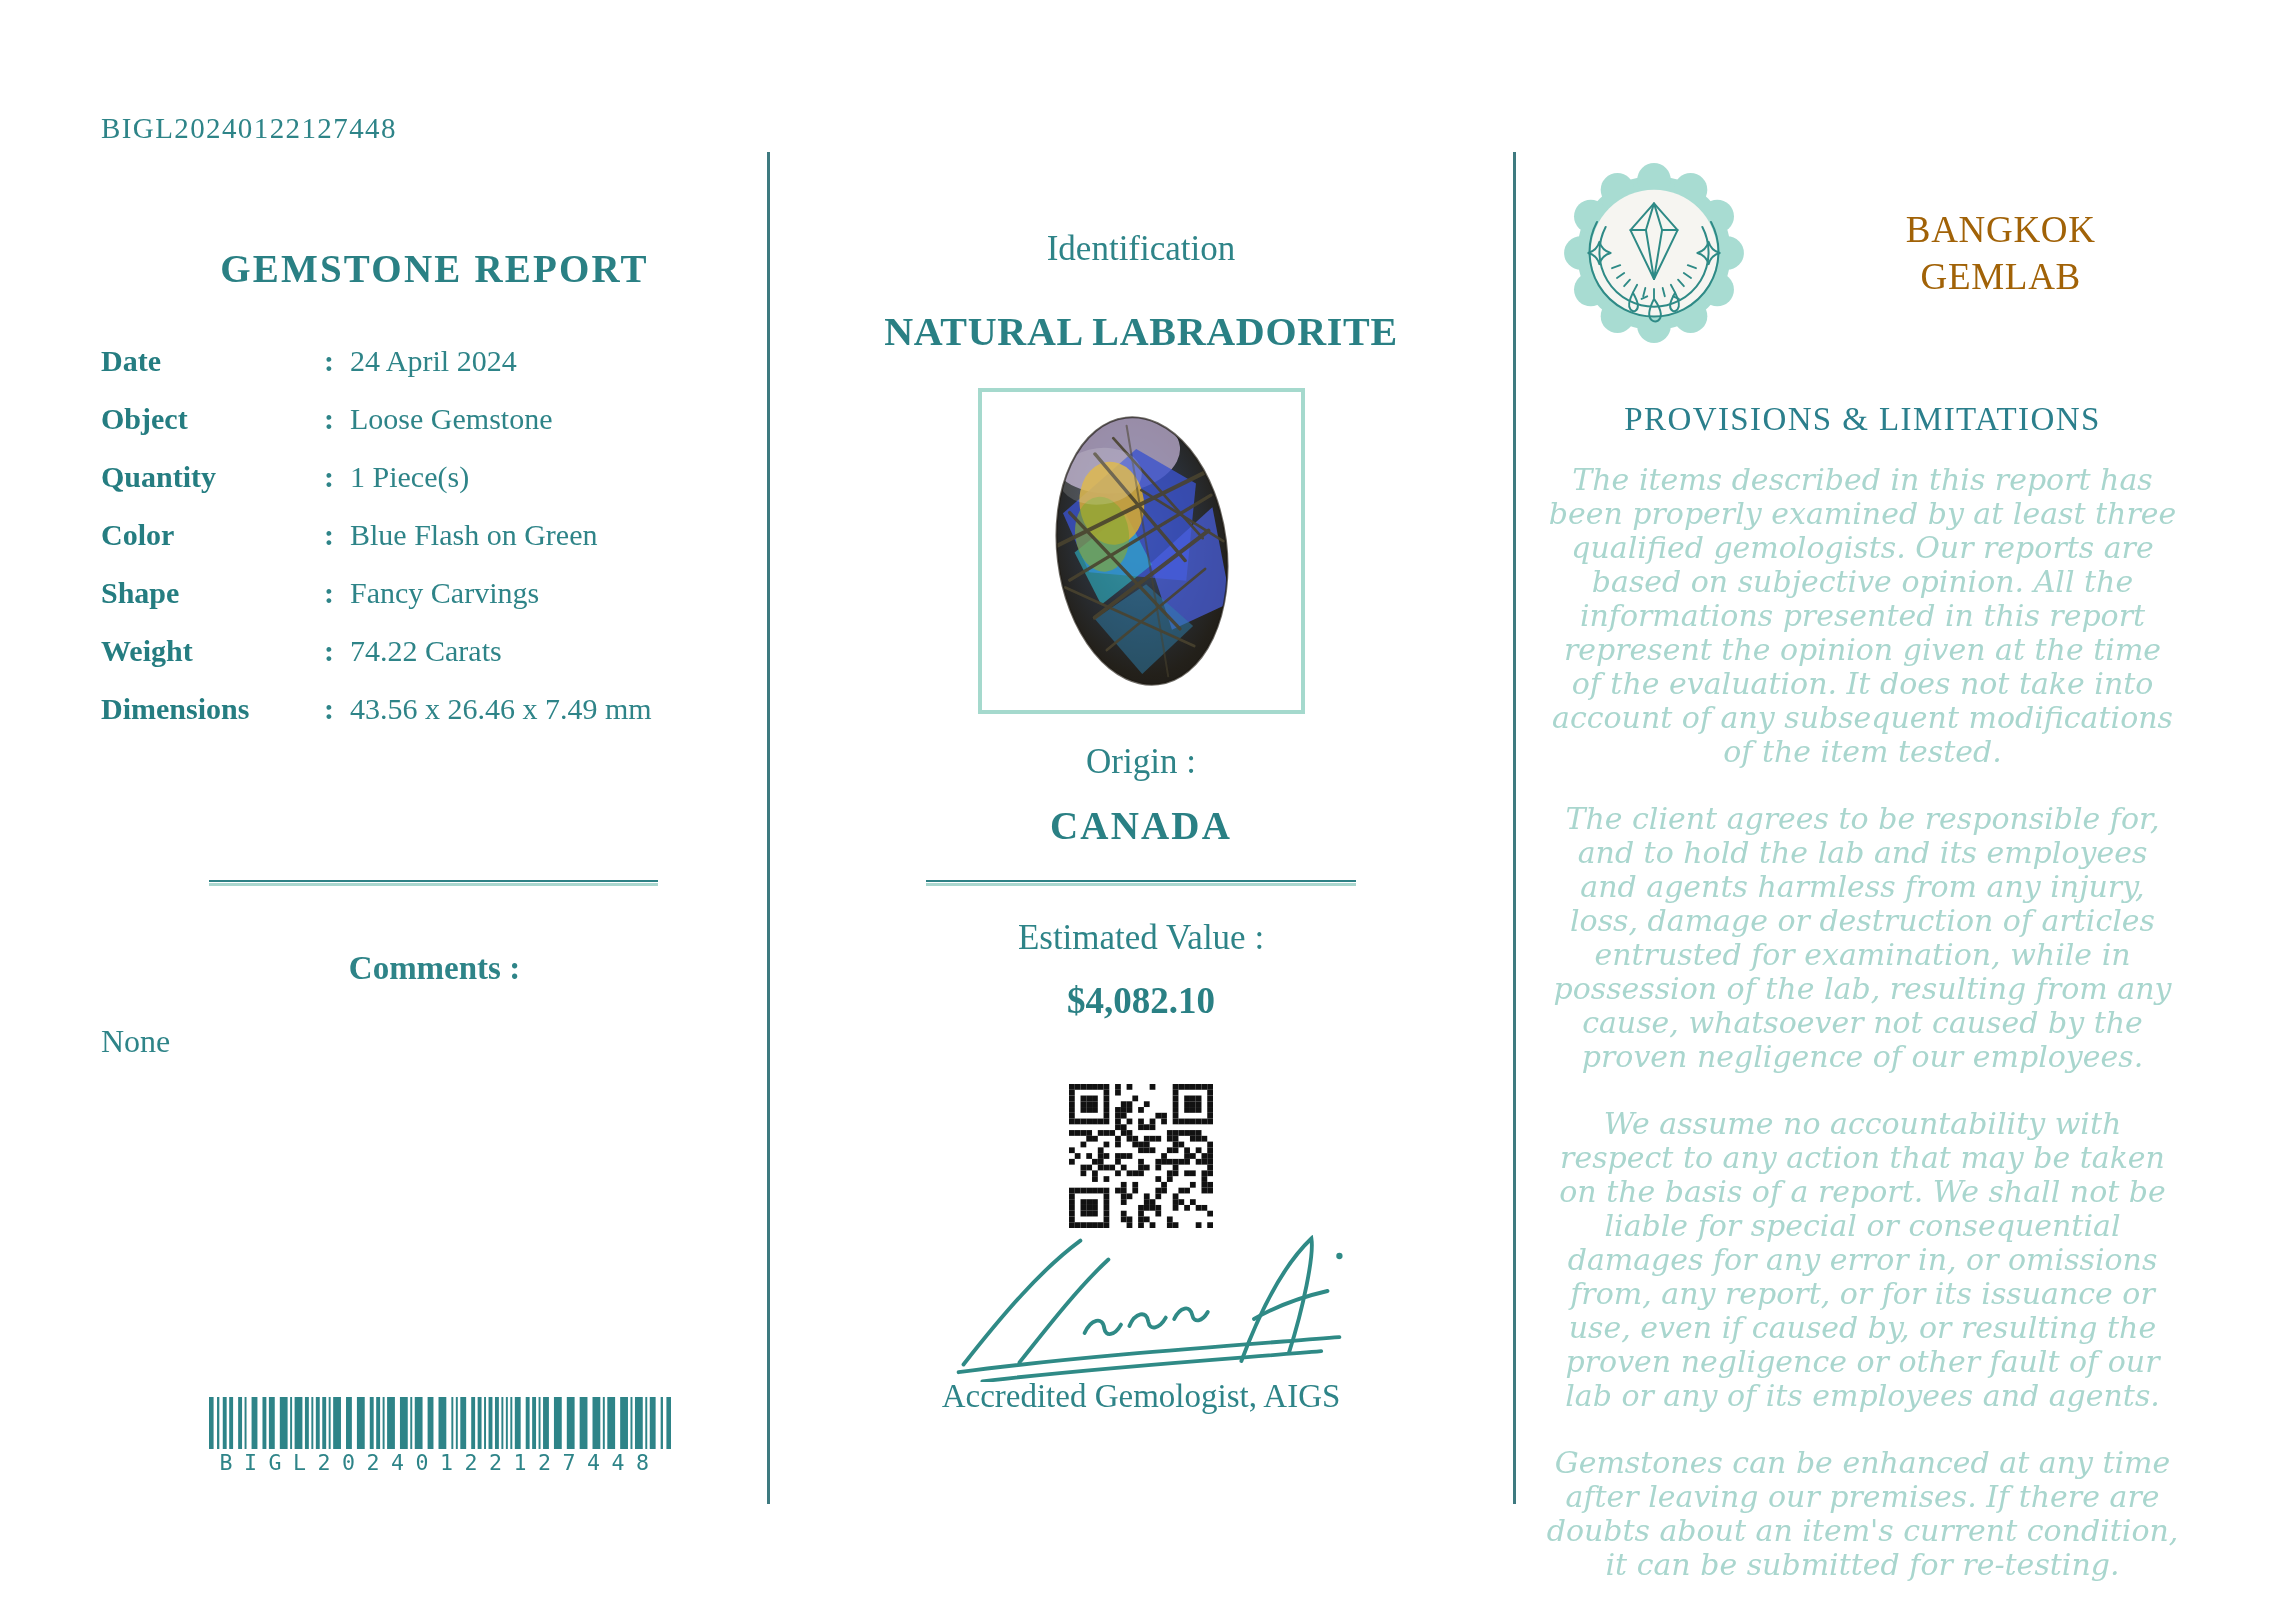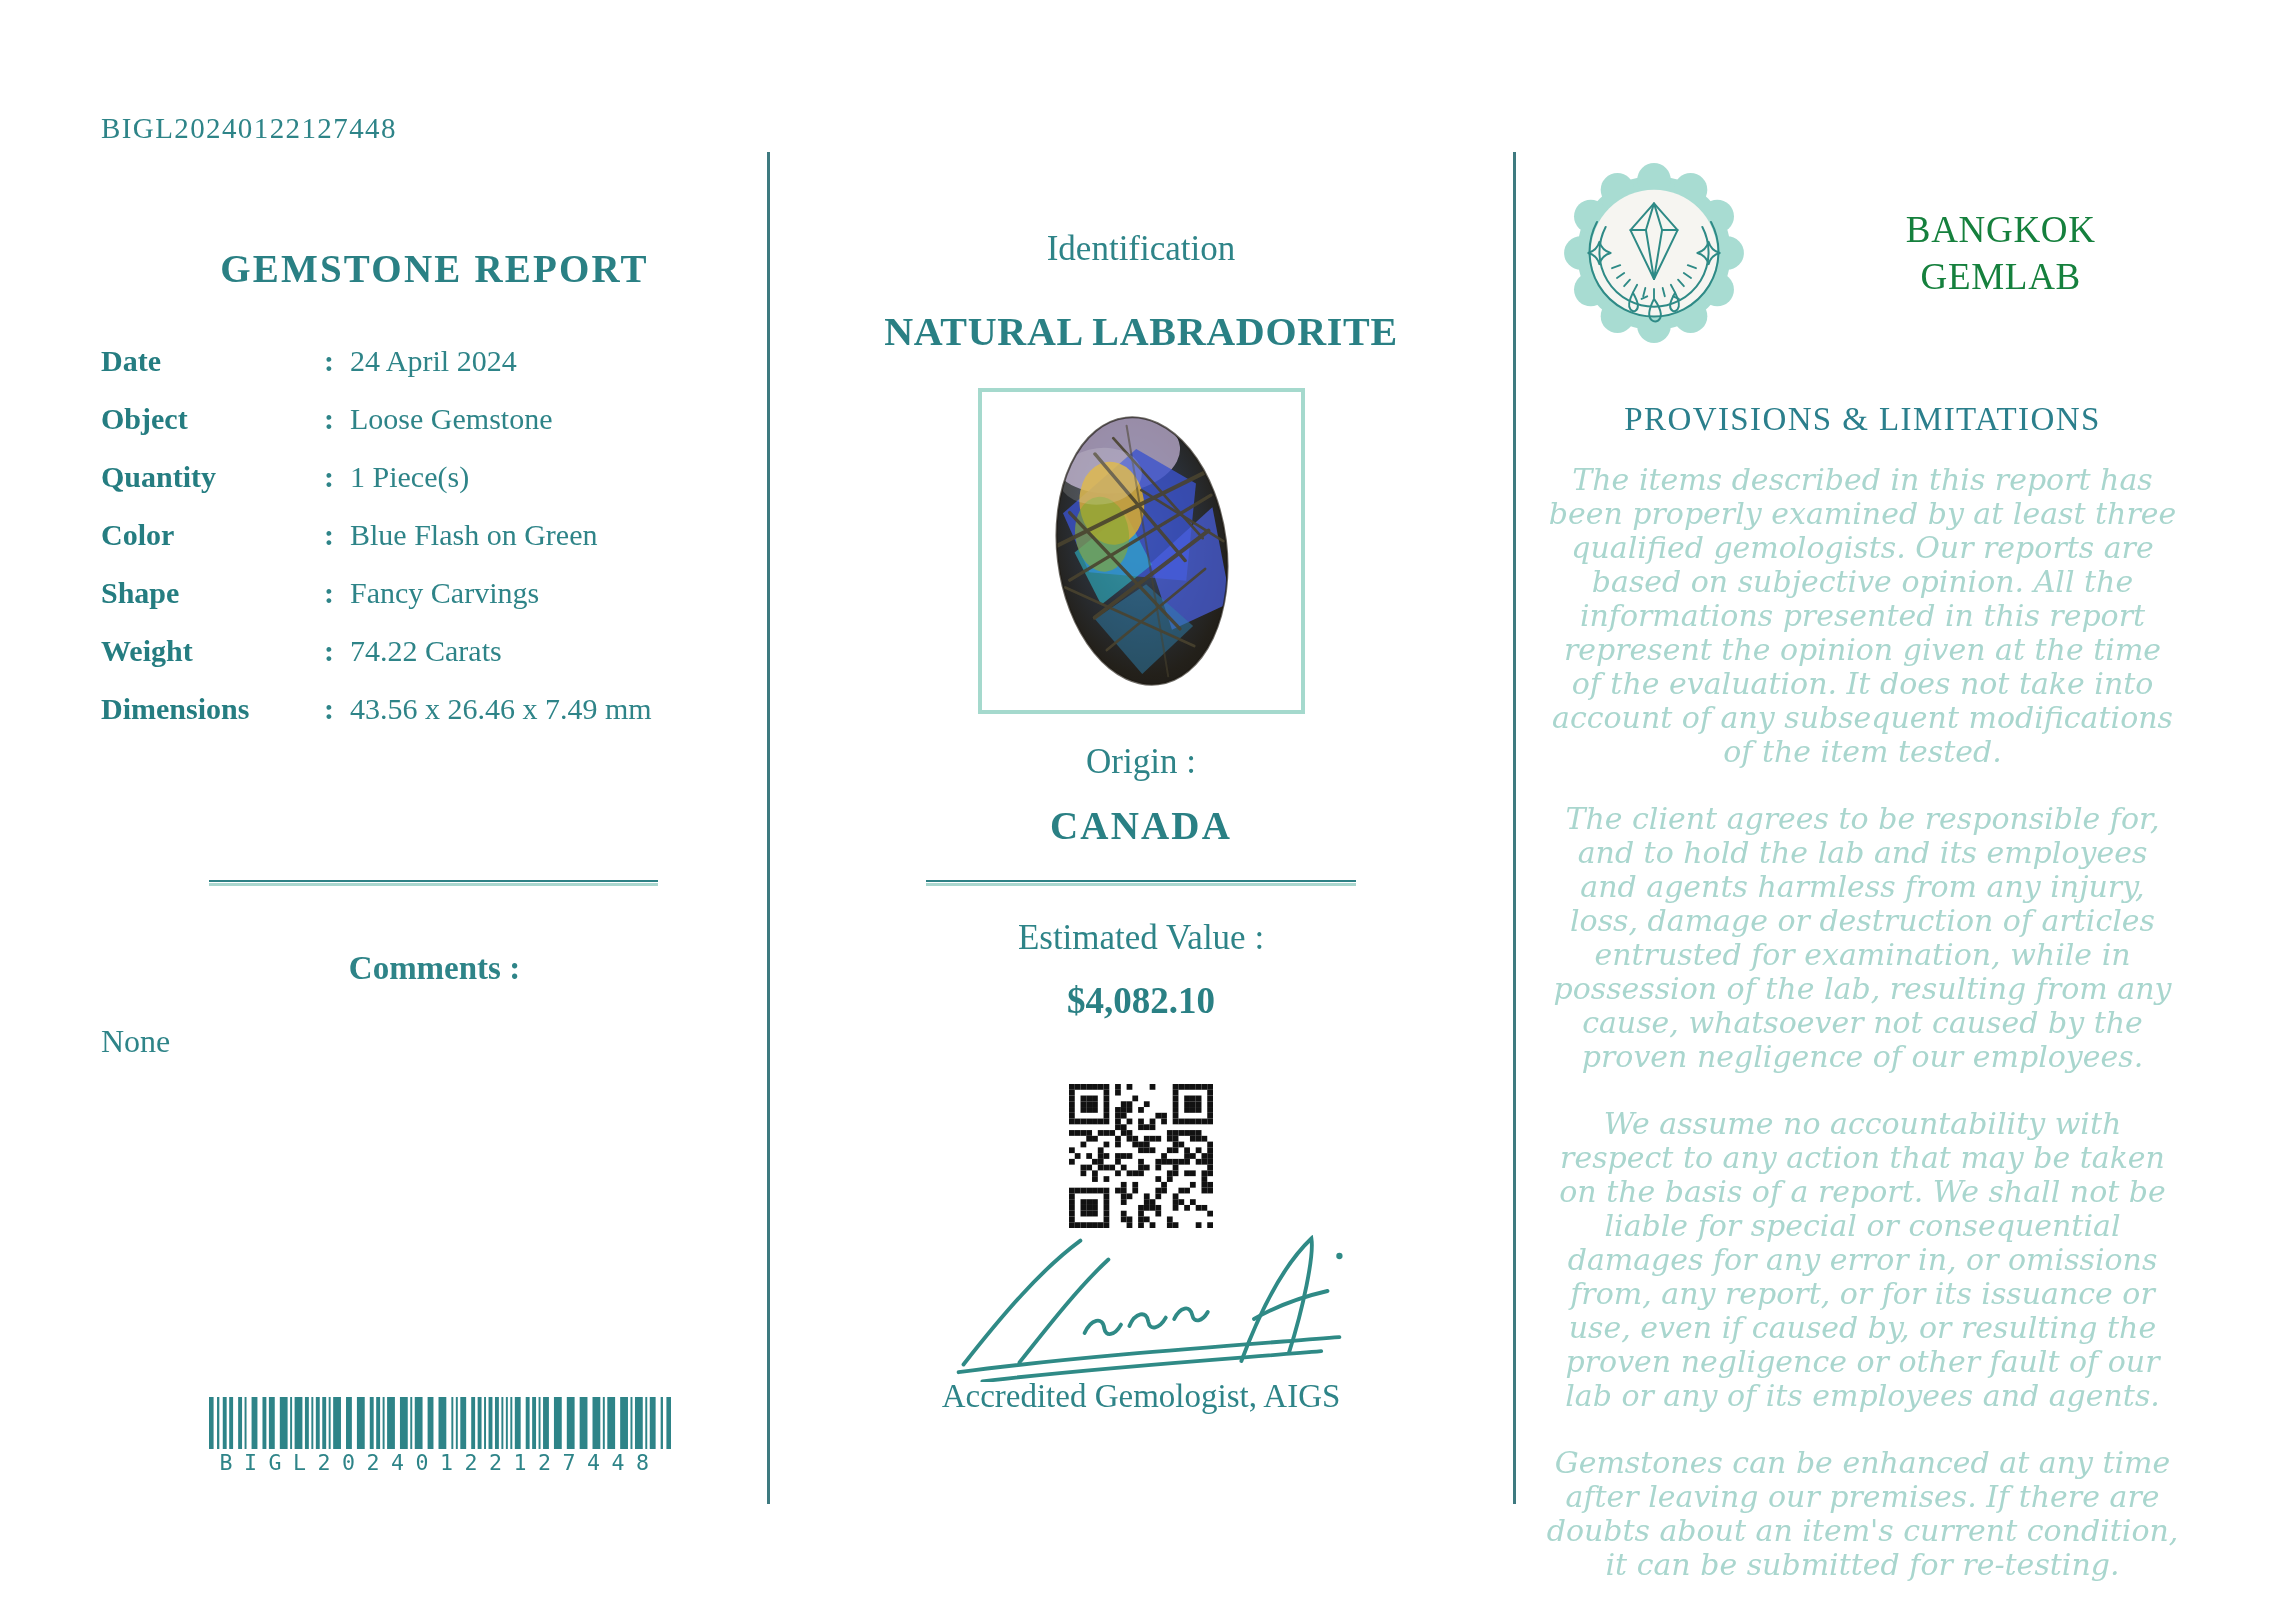--- a/index.html
+++ b/index.html
@@ -46,21 +46,21 @@
   .est-label{top:918px;font-size:35px;}
   .est-value{top:979px;font-size:37px;font-weight:bold;color:#2A8084;}
   .qr-wrap{position:absolute;left:1069px;top:1084px;width:144px;height:144px;}
   .qr-wrap svg{display:block;width:144px;height:144px;}
   .signature-wrap{position:absolute;left:921px;top:1235px;width:442px;height:147px;}
   .gemologist{top:1378px;font-size:33px;}
 
   
   .lab-header{position:absolute;left:1561px;top:160px;width:669px;display:flex;align-items:center;gap:24.5px;}
   .lab-logo{flex:0 0 auto;}
-  .lab-name{flex:1;text-align:center;font-size:37px;line-height:47px;letter-spacing:0.7px;color:#15803d;}
+  .lab-name{flex:1;text-align:center;font-size:37px;line-height:47px;letter-spacing:0.7px;color:#a16207;}
   .provisions-title{position:absolute;left:1546px;top:401px;width:633px;text-align:center;
                     font-size:33px;letter-spacing:1.4px;color:#2B7F8C;}
   .provisions{position:absolute;left:1546px;top:463px;width:633px;text-align:center;
               font-family:"DejaVu Serif", serif;font-style:italic;font-size:30px;line-height:34px;color:#A9D6CE;}
   .provisions p{margin:0 0 33px 0;}
 </style>
 </head>
 <body>
 
 <div class="page">

